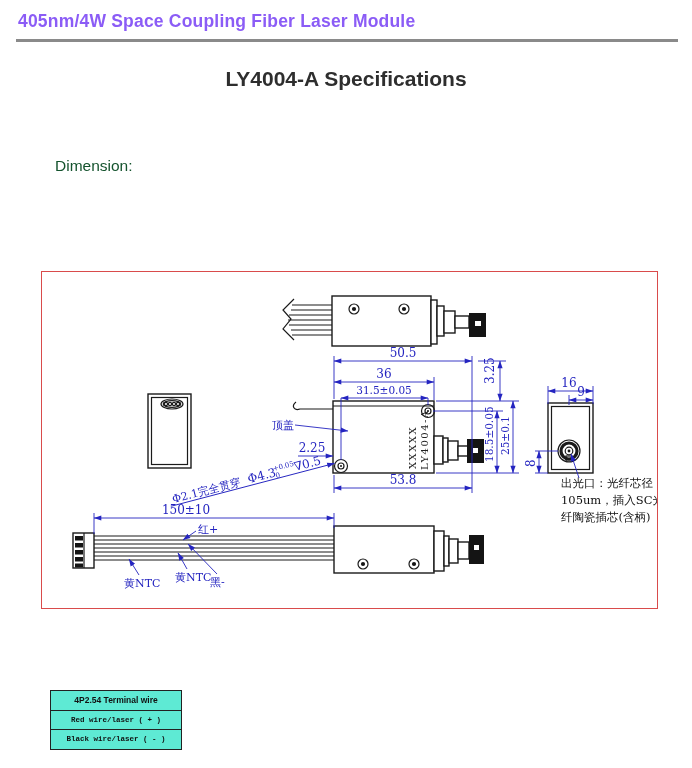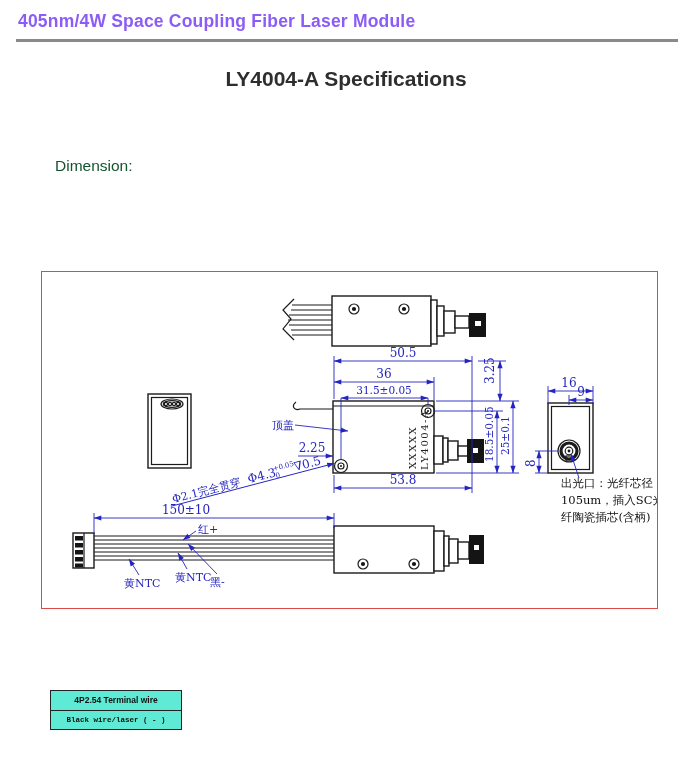--- a/index.html
+++ b/index.html
@@ -272,14 +272,15 @@
 
       <line class="dl" x1="175" y1="302" x2="146" y2="272" marker-end="url(#ar)"></line>
       <text class="dt cn" x="168" y="314">黑-</text>
     </g>
   </g>
 </svg>
 </div>
 
 <div class="legend-table">
   <div class="legend-row">4P2.54 Terminal wire</div>
+  <div class="legend-row">Red wire/laser ( + )</div>
   <div class="legend-row">Black wire/laser ( - )</div>
 </div>
 
 </body></html>

